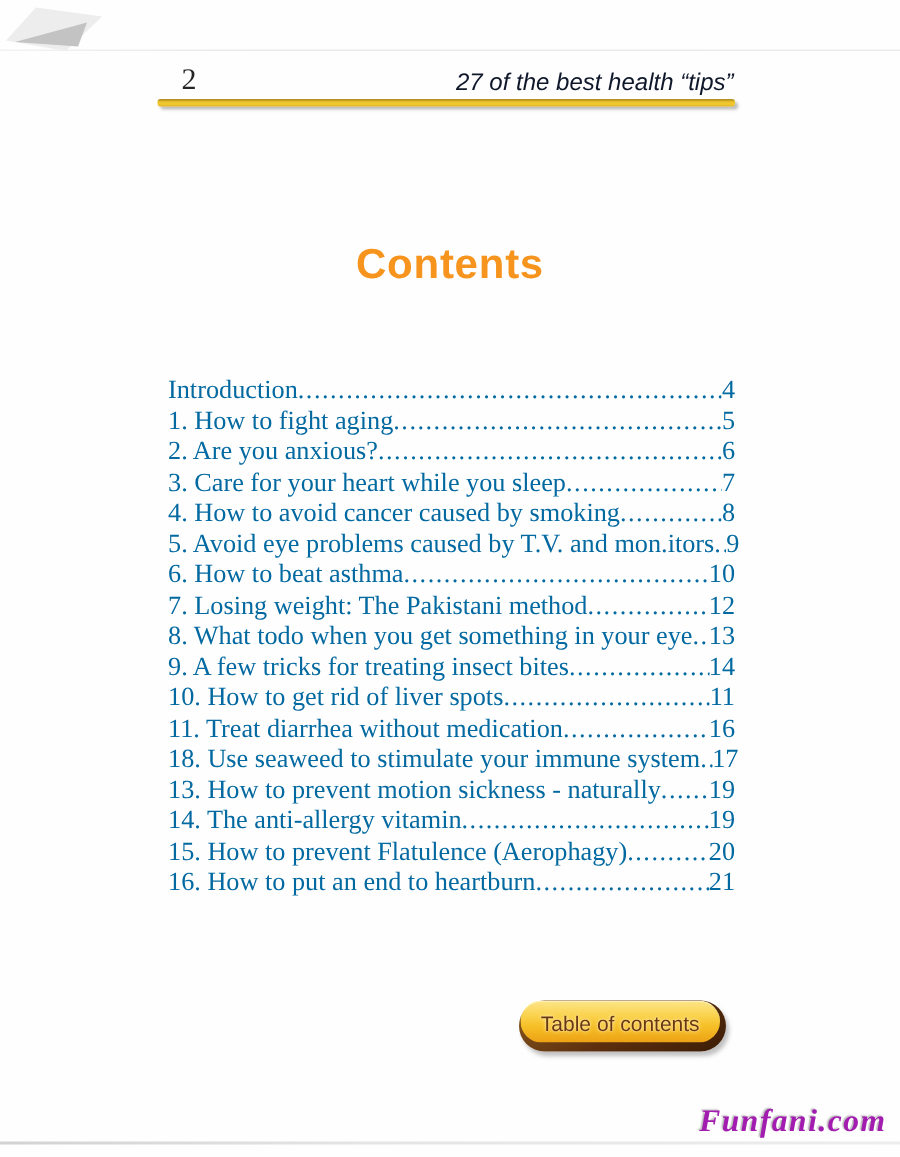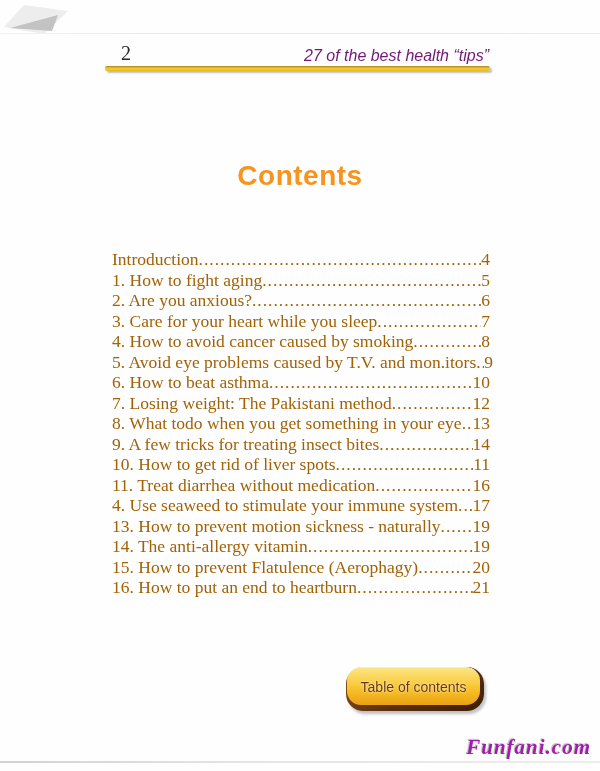--- a/index.html
+++ b/index.html
@@ -25,62 +25,62 @@
   }
 
   
   .page-num {
     position: absolute; left: 121px; top: 42px;
     font-size: 20px; color: #262626;
   }
   .book-title {
     position: absolute; right: 111px; top: 47px;
     font-family: "Liberation Sans", sans-serif;
-    font-style: italic; font-size: 16px; color: #701a75;
+    font-style: italic; font-size: 16px; color: #0f172a;
   }
   .gold-rule {
     position: absolute; left: 105px; top: 66px; width: 385px; height: 5px;
     border-radius: 2px;
     background: linear-gradient(180deg, #a8851f 0%, #ecc32b 40%, #f2ca30 70%, #dcae22 100%);
     box-shadow: 2px 2px 2px rgba(110,110,110,0.45);
   }
 
   
   .contents-title {
     position: absolute; left: 0; top: 160px; width: 600px;
     text-align: center;
     font-family: "Liberation Sans", sans-serif;
     font-weight: bold; font-size: 28px;
     letter-spacing: 0.5px;
   }
 
   
   .toc {
     position: absolute; left: 112px; top: 249px; width: 378px;
-    font-size: 17.5px; color: #a16207;
+    font-size: 17.5px; color: #0369a1;
   }
   .toc-row {
     display: flex; align-items: baseline;
     height: 20.5px; line-height: 20.5px;
     white-space: nowrap;
   }
   .toc-label { flex: 0 0 auto; }
   .toc-dots {
     flex: 1 1 auto; overflow: hidden; white-space: nowrap;
     min-width: 8px;
   }
   .toc-dots::after {
     content: "................................................................................................";
     letter-spacing: 1px;
   }
   .toc-page { flex: 0 0 auto; }
 
   
   .toc-button {
-    position: absolute; left: 346px; top: 667px; width: 138px; height: 44px;
+    position: absolute; left: 346px; top: 667px; width: 138px; height: 34px;
     border: none; padding: 0; cursor: pointer; background: none;
   }
   .btn-base {
     position: absolute; inset: 0;
     border-radius: 17px;
     background: linear-gradient(150deg, #8a5a1e 0%, #5c2e0e 55%, #3c1d06 100%);
     box-shadow: 2px 3px 3px rgba(150,150,150,0.6);
   }
   .btn-face {
     position: absolute; left: 1px; top: 0; right: 4px; bottom: 6px;
@@ -178,21 +178,21 @@
       <span class="toc-label">10. How to get rid of liver spots</span>
         <span class="toc-dots"></span>
         <span class="toc-page">11</span>
     </div>
     <div class="toc-row">
       <span class="toc-label">11. Treat diarrhea without medication</span>
         <span class="toc-dots"></span>
         <span class="toc-page">16</span>
     </div>
     <div class="toc-row">
-      <span class="toc-label">4. Use seaweed to stimulate your immune system</span>
+      <span class="toc-label">18. Use seaweed to stimulate your immune system</span>
         <span class="toc-dots"></span>
         <span class="toc-page">17</span>
     </div>
     <div class="toc-row">
       <span class="toc-label">13. How to prevent motion sickness - naturally</span>
         <span class="toc-dots"></span>
         <span class="toc-page">19</span>
     </div>
     <div class="toc-row">
       <span class="toc-label">14. The anti-allergy vitamin</span>

